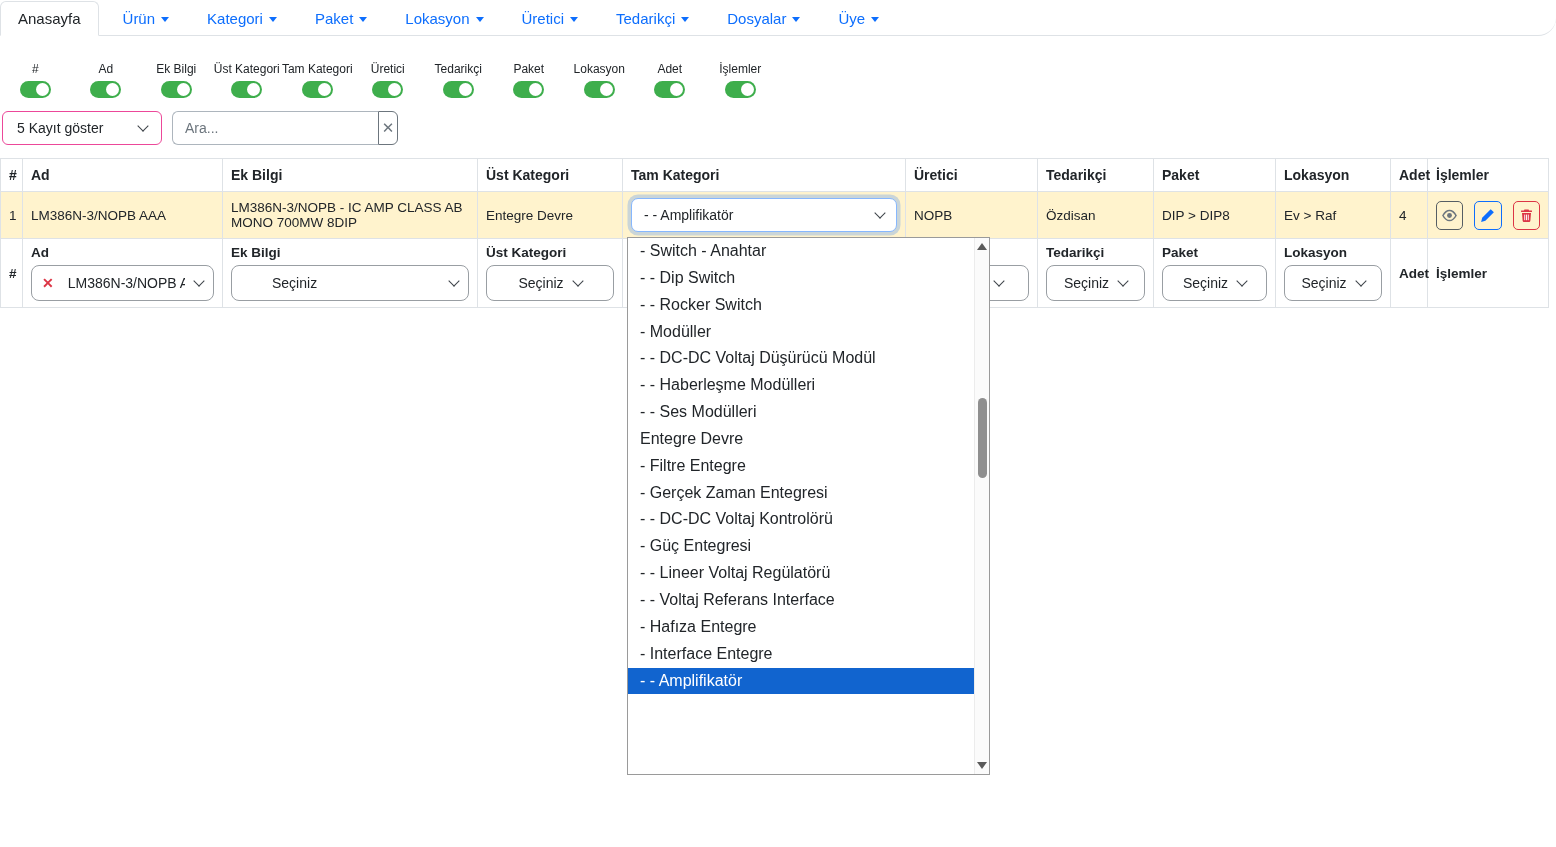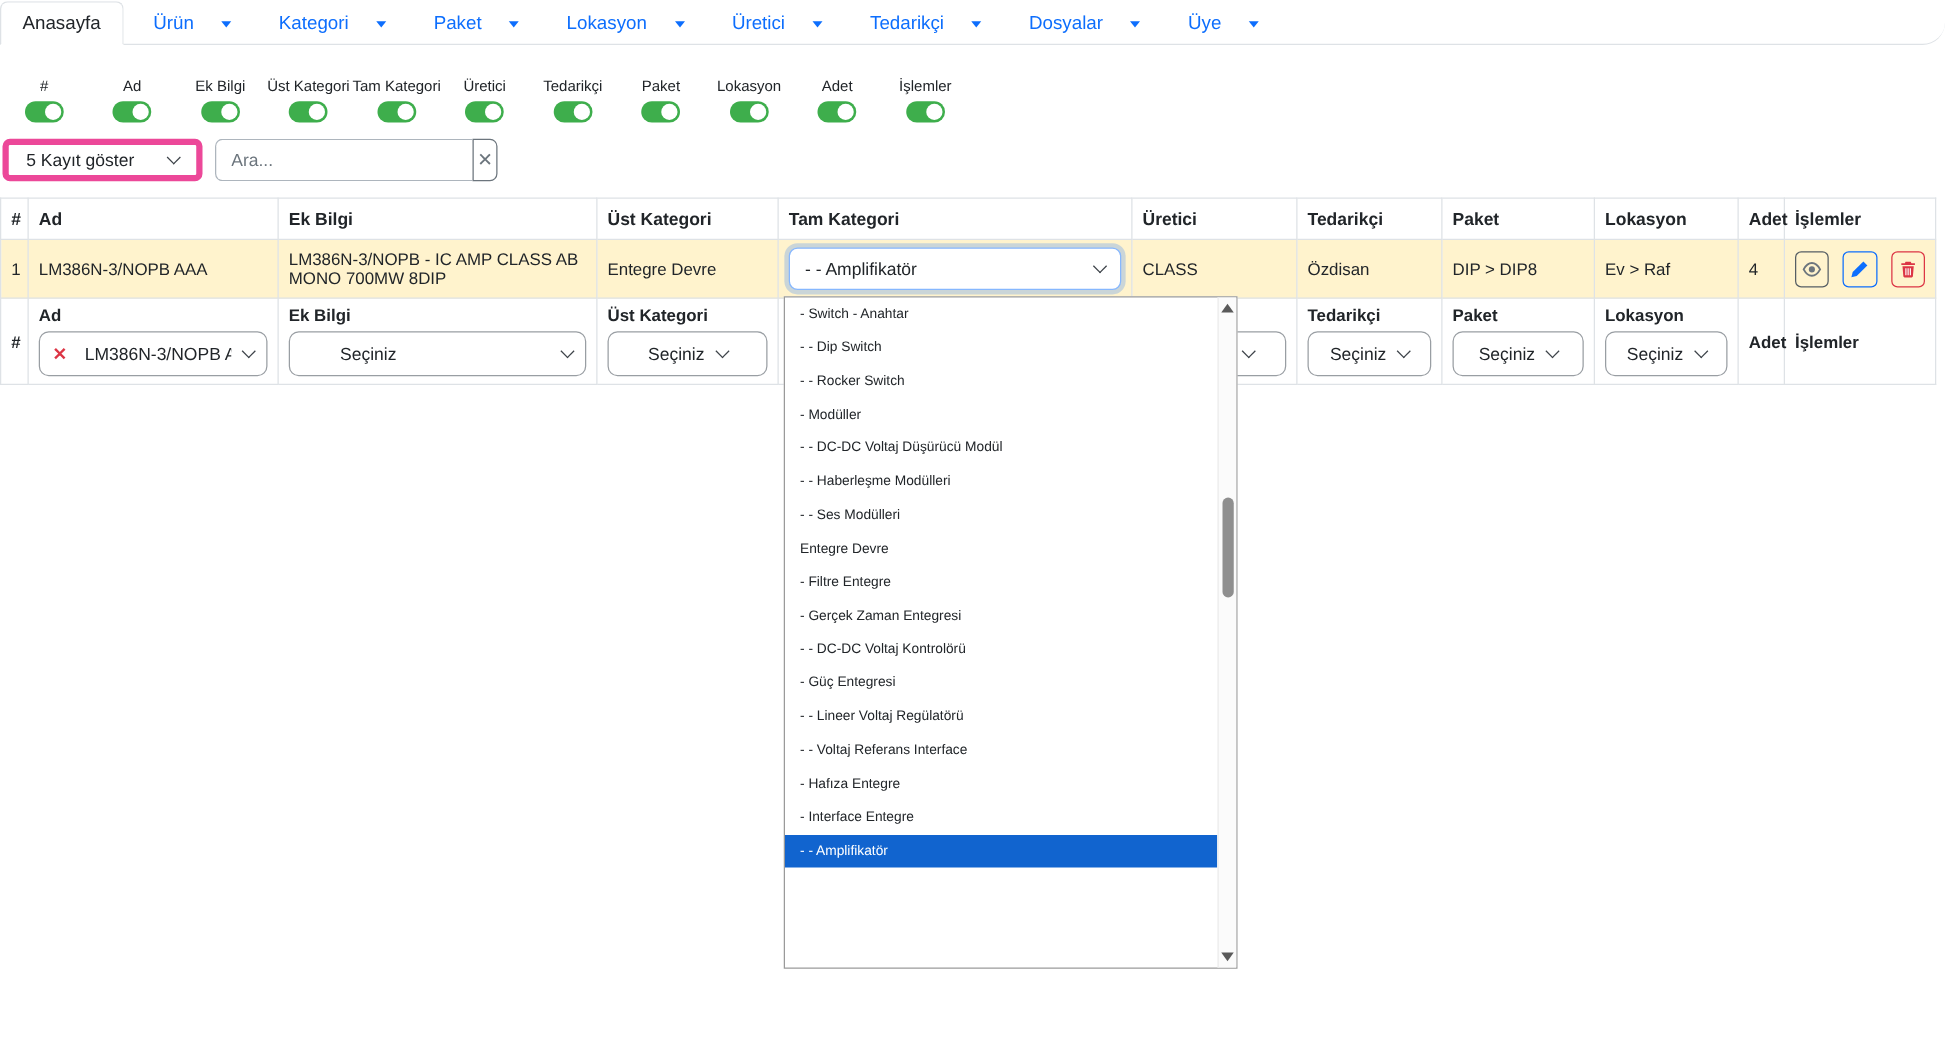--- a/index.html
+++ b/index.html
@@ -7,36 +7,36 @@
   body { font-family: "Liberation Sans", sans-serif; color: #212529; }
   #page { position: relative; width: 1556px; height: 847px; overflow: hidden; background: #fff; }
 
   
   .nav { display: flex; align-items: flex-end; height: 36px; border-bottom: 1px solid #dee2e6; padding-left: 0; border-radius: 18px; }
   .nav-tab-active {
     padding: 8px 17px; background: #fff; border: 1px solid #dee2e6; border-bottom: 1px solid #fff;
     border-radius: 6px 6px 0 0; margin-bottom: -1px; font-size: 15px; color: #212529; cursor: pointer;
   }
   .nav-link {
-    display: flex; align-items: center; gap: 22px; padding: 8px 14px; margin-left: 10px;
+    display: flex; align-items: center; gap: 6px; padding: 8px 14px; margin-left: 10px;
     color: #0d6efd; font-size: 15px; cursor: pointer;
   }
   .caret { width: 0; height: 0; border-left: 4px solid transparent; border-right: 4px solid transparent; border-top: 5px solid currentColor; margin-top: 2px; }
 
   
   .toggles { display: flex; margin-top: 26px; padding-left: 0; }
   .toggle-item { width: 70.5px; display: flex; flex-direction: column; align-items: center; gap: 5px; }
   .toggle-label { font-size: 12px; color: #212529; white-space: nowrap; }
   .switch { position: relative; width: 31px; height: 17px; border-radius: 9px; background: #3eae4c; cursor: pointer; }
   .switch .knob { position: absolute; top: 2px; right: 2px; width: 13px; height: 13px; border-radius: 50%; background: #fff; }
 
   
   .controls { display: flex; margin-top: 13px; padding-left: 2px; }
   .pagesize {
-    width: 160px; height: 34px; border: 5px solid #ec4899; border-radius: 6px;
+    width: 160px; height: 34px; border: 1px solid #ec4899; border-radius: 6px;
     display: flex; align-items: center; justify-content: space-between; padding: 0 14px; font-size: 14px; cursor: pointer; background: #fff;
   }
   .searchgroup { display: flex; margin-left: 10px; width: 226px; height: 34px; }
   .searchinput {
     flex: 1; height: 34px; border: 1px solid #adb5bd; border-right: none; border-radius: 6px 0 0 6px;
     padding: 0 12px; font-size: 14px; font-family: "Liberation Sans", sans-serif; outline: none; color: #212529;
   }
   .searchinput::placeholder { color: #6c757d; }
   .clearbtn {
     width: 30px; height: 34px; border: 1px solid #6c757d; border-radius: 0 6px 6px 0; background: #fff;
@@ -69,21 +69,21 @@
   .iconbtn.view { border: 1px solid #565e64; }
   .iconbtn.edit { border: 1px solid #0d6efd; }
   .iconbtn.del  { border: 1px solid #dc3545; }
 
   
   .ddpanel {
     position: absolute; left: 627px; top: 237px; width: 363px; height: 538px;
     background: #fff; border: 1px solid #9a9a9a; z-index: 50; display: flex;
   }
   .ddlist { flex: 1; overflow: hidden; }
-  .dditem { height: 26.85px; line-height: 26.85px; padding-left: 12px; font-size: 11px; white-space: nowrap; cursor: pointer; }
+  .dditem { height: 26.85px; line-height: 26.85px; padding-left: 12px; font-size: 16px; white-space: nowrap; cursor: pointer; }
   .dditem.selected { background: #1164cf; color: #fff; }
   .ddscroll { position: relative; width: 15px; background: #fbfbfb; border-left: 1px solid #ececec; }
   .ddarrow { position: absolute; left: 2px; width: 0; height: 0; border-left: 5px solid transparent; border-right: 5px solid transparent; cursor: pointer; }
   .ddarrow.up { top: 5px; border-bottom: 7px solid #5a5a5a; }
   .ddarrow.down { bottom: 5px; border-top: 7px solid #5a5a5a; }
   .ddthumb { position: absolute; left: 2.5px; top: 160px; width: 9px; height: 80px; border-radius: 5px; background: #8f8f8f; cursor: pointer; }
 </style>
 </head>
 <body>
 
@@ -241,21 +241,21 @@
       <td>1</td>
       <td>LM386N-3/NOPB AAA</td>
       <td>LM386N-3/NOPB - IC AMP CLASS AB MONO 700MW 8DIP</td>
       <td>Entegre Devre</td>
       <td>
         <div class="cell-select">
           <span>- - Amplifikatör</span>
           <span class="chev"></span>
         </div>
       </td>
-      <td>CLASS</td>
+      <td>NOPB</td>
       <td>Özdisan</td>
       <td>DIP &gt; DIP8</td>
       <td>Ev &gt; Raf</td>
       <td>4</td>
       <td>
         <div class="actions">
           <div class="iconbtn view">
             <svg width="17" height="17" viewBox="0 0 16 16">
               <path d="M8 3.2C4.4 3.2 1.8 8 1.8 8S4.4 12.8 8 12.8 14.2 8 14.2 8 11.6 3.2 8 3.2z" fill="none" stroke="#6c757d" stroke-width="1.4"></path>
               <circle cx="8" cy="8" r="2.3" fill="#6c757d"></circle>

